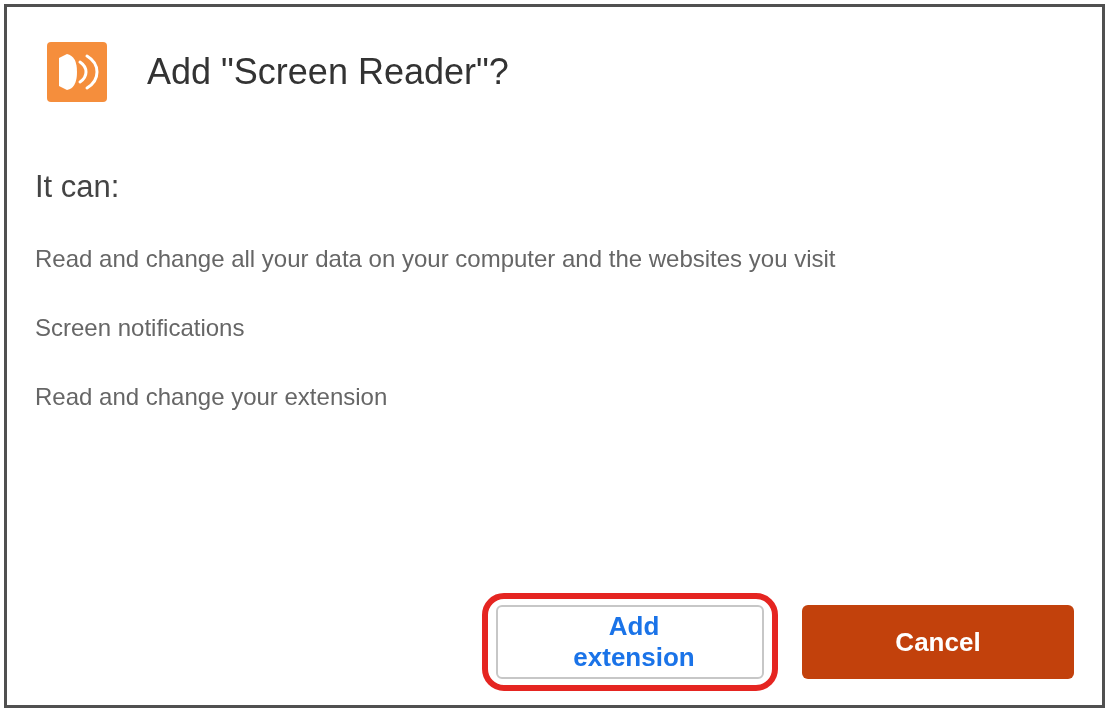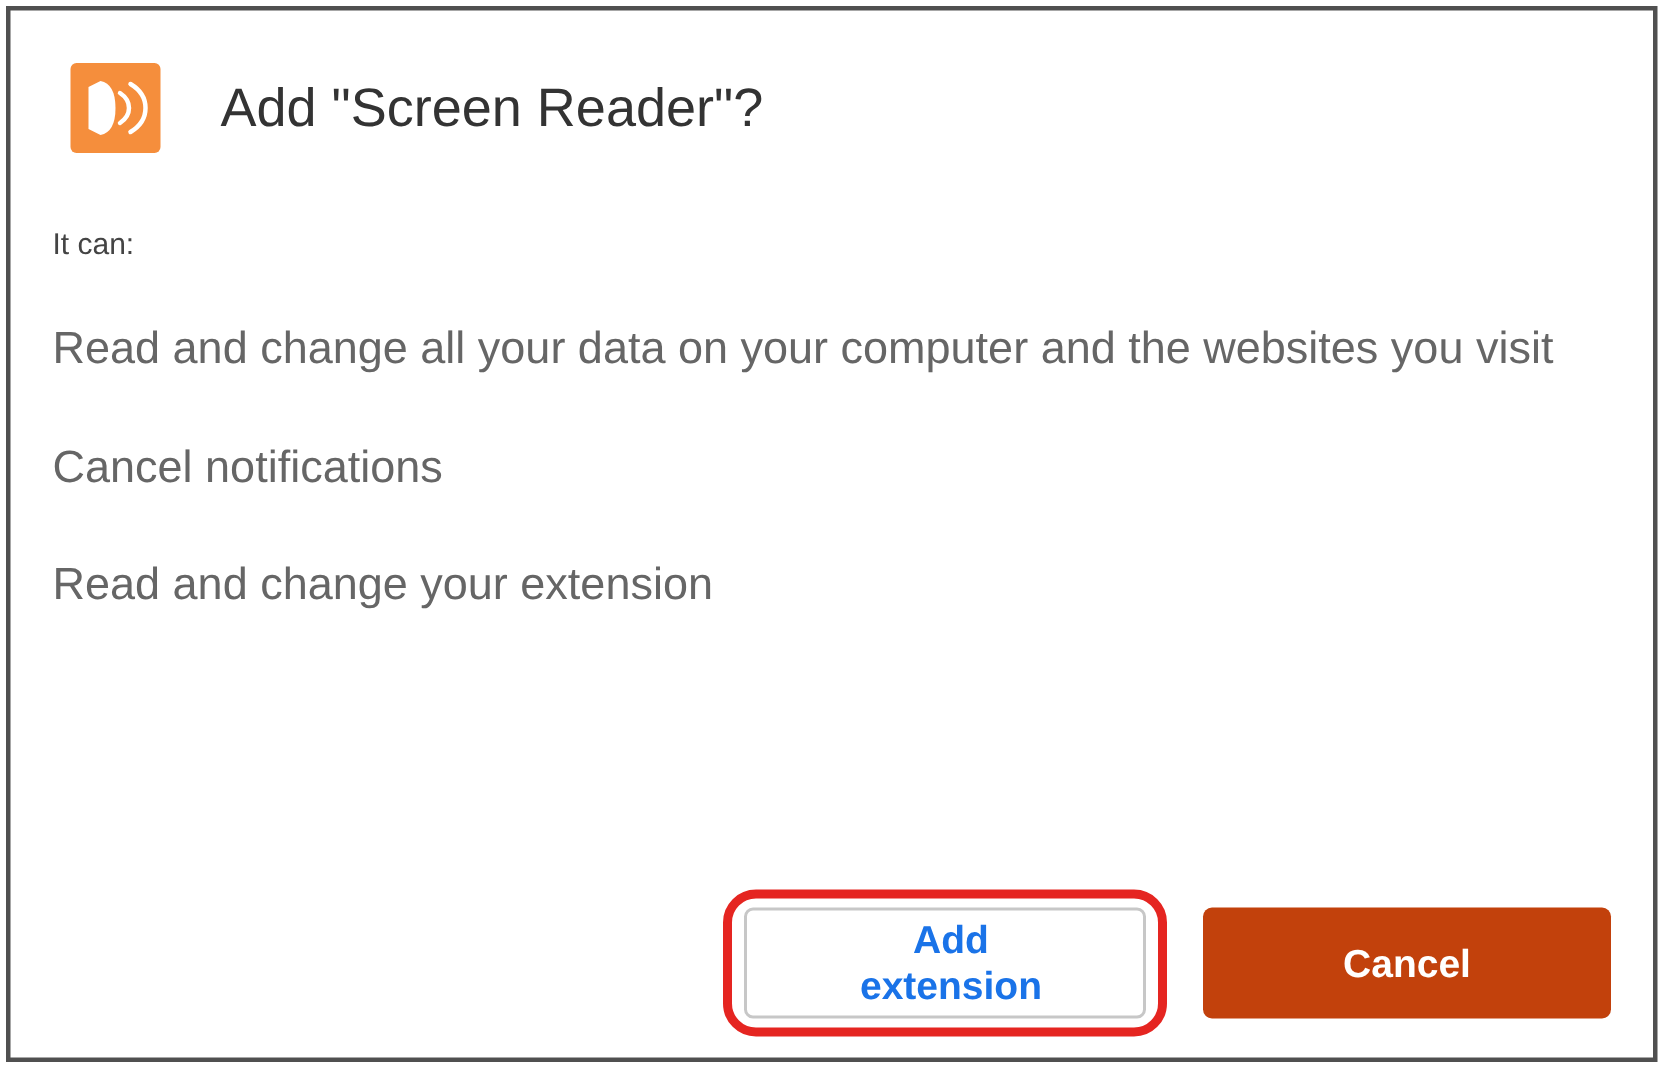--- a/index.html
+++ b/index.html
@@ -39,27 +39,27 @@
     .dialog-title {
       font-size: 36px;
       font-weight: 400;
       color: #333333;
       margin: 0;
     }
     .dialog-body {
       padding: 20px 28px 0 28px;
     }
     .permissions-label {
-      font-size: 20px;
+      font-size: 31px;
       font-weight: 400;
       color: #444444;
-      margin: 0 0 35px 0;
+      margin: 17px 0 35px 0;
     }
     .permission-item {
-      font-size: 30px;
+      font-size: 24px;
       font-weight: 400;
       color: #666666;
       line-height: 1.55;
       margin: 0 0 32px 0;
     }
     .dialog-footer {
       position: absolute;
       bottom: 14px;
       right: 28px;
       display: flex;
@@ -108,21 +108,21 @@
         <path d="M 33 20 Q 39 24 39 30 Q 39 36 33 40" stroke="#ffffff" stroke-width="3" fill="none" stroke-linecap="round"></path>
         <path d="M 40 14 Q 50 20 50 30 Q 50 40 40 46" stroke="#ffffff" stroke-width="3" fill="none" stroke-linecap="round"></path>
       </svg>
     </div>
     <h1 class="dialog-title">Add "Screen Reader"?</h1>
   </div>
 
   <div class="dialog-body">
     <p class="permissions-label">It can:</p>
     <p class="permission-item">Read and change all your data on your computer and the websites you visit</p>
-    <p class="permission-item">Cancel notifications</p>
+    <p class="permission-item">Screen notifications</p>
     <p class="permission-item">Read and change your extension</p>
   </div>
 
   <div class="dialog-footer">
     <div class="highlight-wrap">
       <button class="btn btn-add">Add extension</button>
     </div>
     <button class="btn btn-cancel">Cancel</button>
   </div>
 

